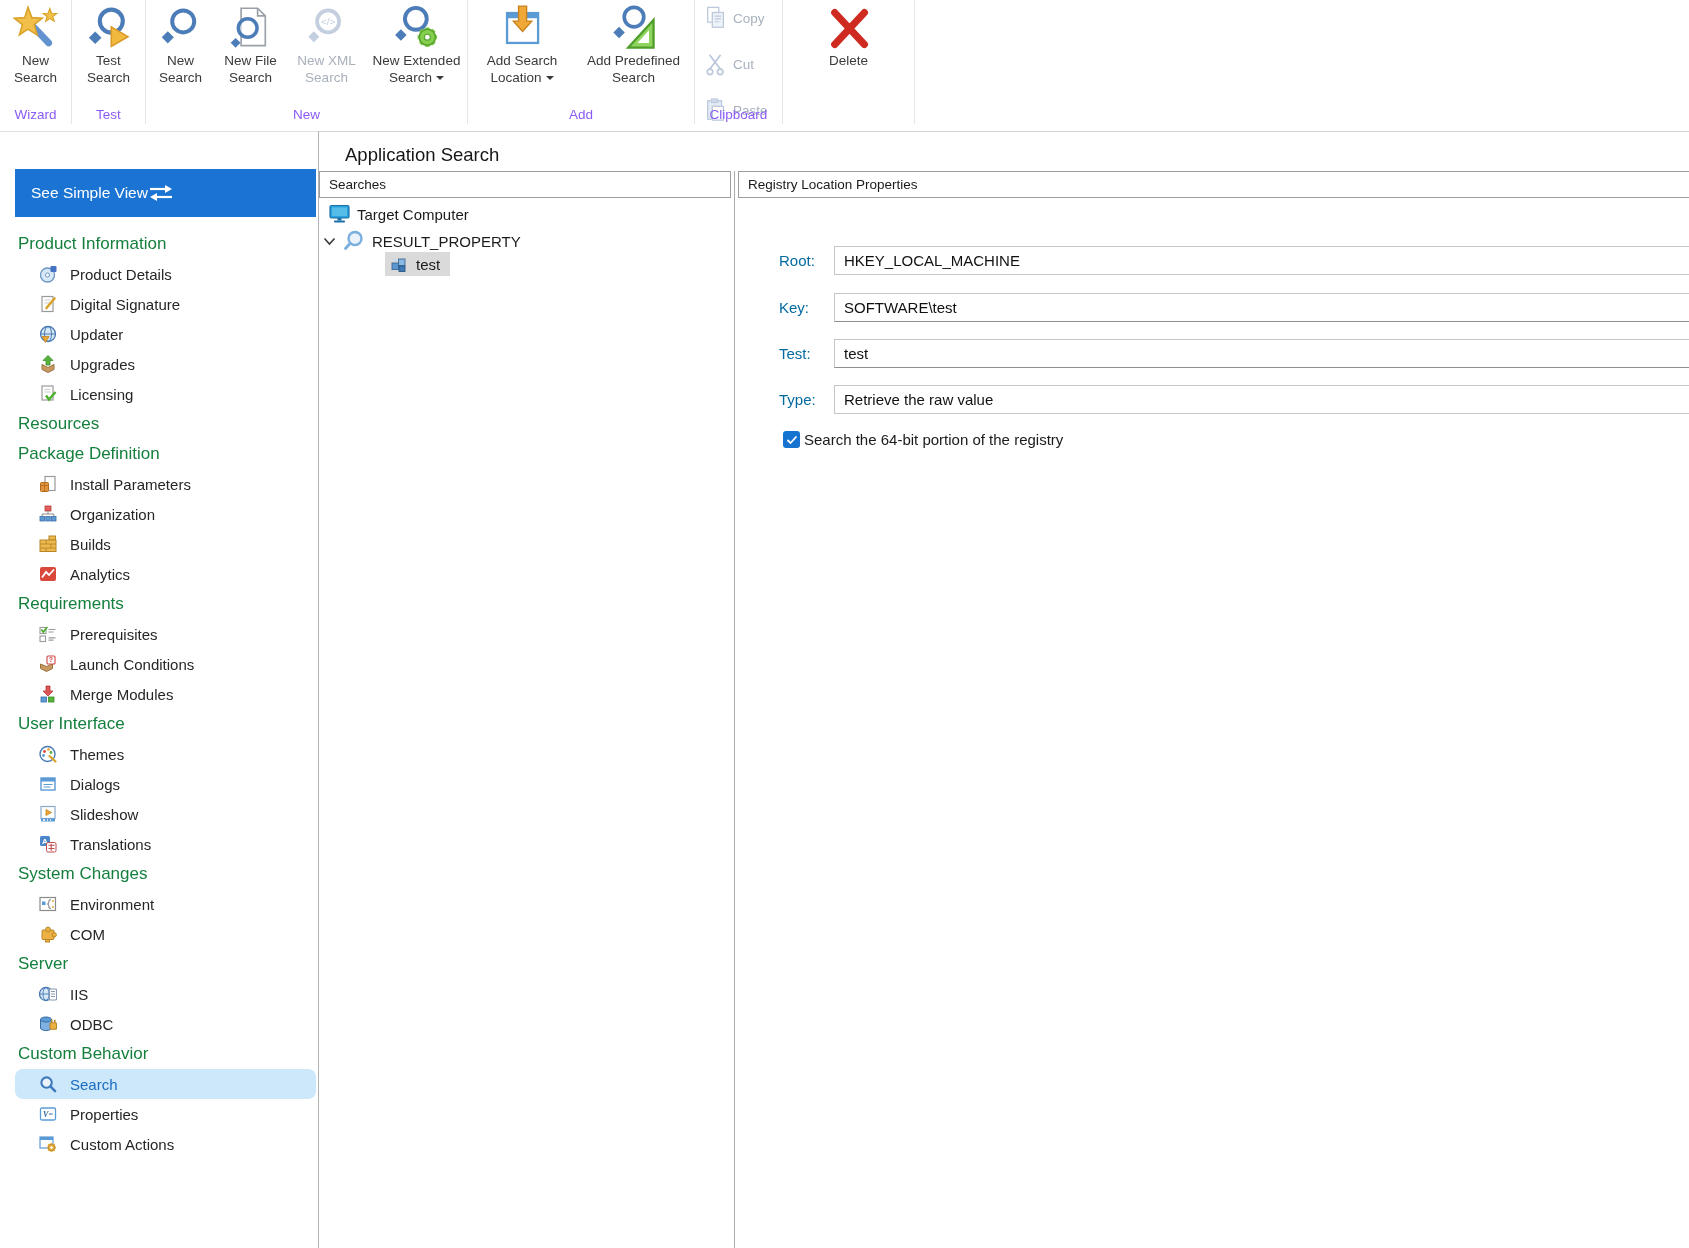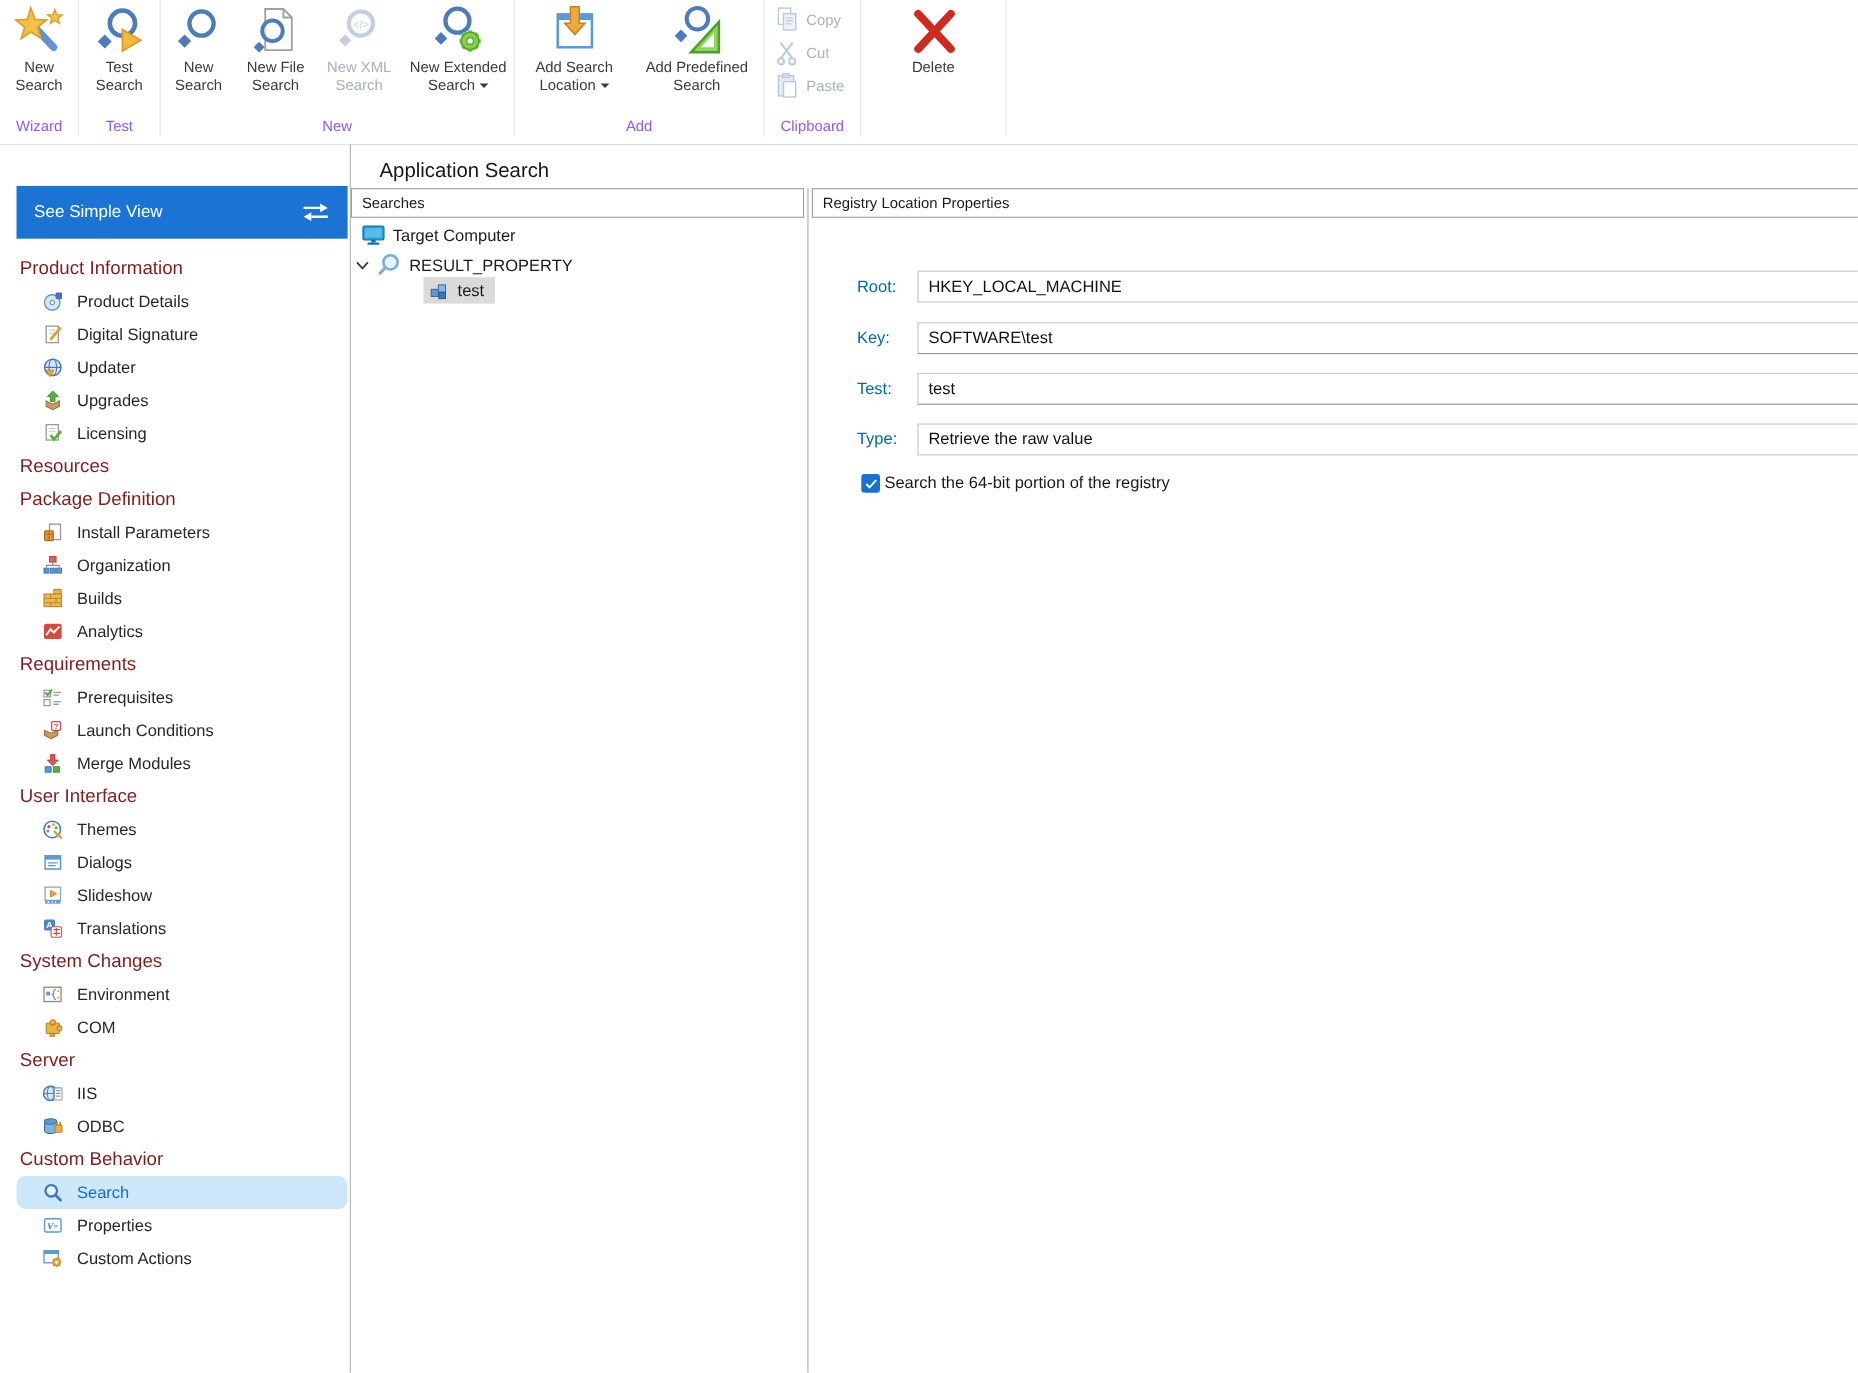--- a/index.html
+++ b/index.html
@@ -14,38 +14,38 @@
   .rbtn{display:flex;flex-direction:column;align-items:center;text-align:center;
         font-size:13.5px;line-height:17px;color:#3a3a3a;cursor:default;}
   .rbtn .ricon{height:49px;display:flex;align-items:center;justify-content:center;}
   .rbtn.disabled{color:#a8b0ba;}
   .rlabel{padding:0 2px;}
   .caret{display:inline-block;width:0;height:0;border:4px solid transparent;border-top-color:#3a3a3a;
          margin-left:4px;vertical-align:middle;position:relative;top:2px;}
   .rgroup-label{position:absolute;bottom:2px;left:0;width:100%;text-align:center;
                 font-size:13.5px;color:#8b5cf6;}
   
-  .clipcol{display:flex;flex-direction:column;gap:6px;padding:6px 0 0 10px;}
+  .clipcol{display:flex;flex-direction:column;gap:22px;padding:6px 0 0 10px;}
   .clipbtn{display:flex;align-items:center;gap:6px;font-size:13.5px;color:#a8b2bf;cursor:default;}
 
   
   .topline{position:absolute;left:0;top:131px;width:1689px;height:1px;background:#e0e0e0;}
 
   
   .sidebar{position:absolute;left:0;top:132px;width:318px;bottom:0;box-sizing:border-box;padding:15px 0 0 15px;}
   .findbox{width:286px;height:46px;border:1px solid #ababab;border-bottom:2px solid #5f5f5f;
            box-sizing:border-box;display:flex;align-items:center;padding:0 12px 0 14px;background:#fff;}
   .findbox input{flex:1;border:none;outline:none;font-family:"Liberation Sans",sans-serif;
                  font-size:15.5px;color:#333;background:transparent;}
   .findbox input::placeholder{color:#3f3f3f;opacity:1;}
   .simplebtn{margin-top:22px;width:301px;height:48px;background:#1b74d3;color:#fff;display:flex;
-             align-items:center;justify-content:space-between;padding:0 16px 0 16px;box-sizing:border-box;
+             align-items:center;justify-content:flex-start;padding:0 16px 0 16px;box-sizing:border-box;
              font-size:15.5px;cursor:pointer;}
   .nav{margin-top:12px;}
-  .nav-title{height:30px;line-height:30px;font-size:17px;color:#7f1d1d;padding-left:3px;}
+  .nav-title{height:30px;line-height:30px;font-size:17px;color:#15803d;padding-left:3px;}
   .nav-item{height:30px;width:301px;box-sizing:border-box;display:flex;align-items:center;gap:13px;
             padding-left:24px;font-size:15px;color:#262626;border-radius:8px;cursor:pointer;}
   .nav-item.selected{background:#cde7fb;color:#1b6cc0;}
   .nicon{width:18px;height:18px;flex:none;display:flex;align-items:center;justify-content:center;}
 
   
   .main{position:absolute;left:318px;top:131px;right:0;bottom:0;border-left:1px solid #b2b2b2;
         border-top:1px solid #d6d6d6;box-sizing:border-box;background:#fff;}
   .main-title{position:absolute;left:26px;top:12px;font-size:18.5px;color:#161616;}
   .panel-head{position:absolute;top:39px;height:27px;border:1px solid #9e9e9e;box-sizing:border-box;

